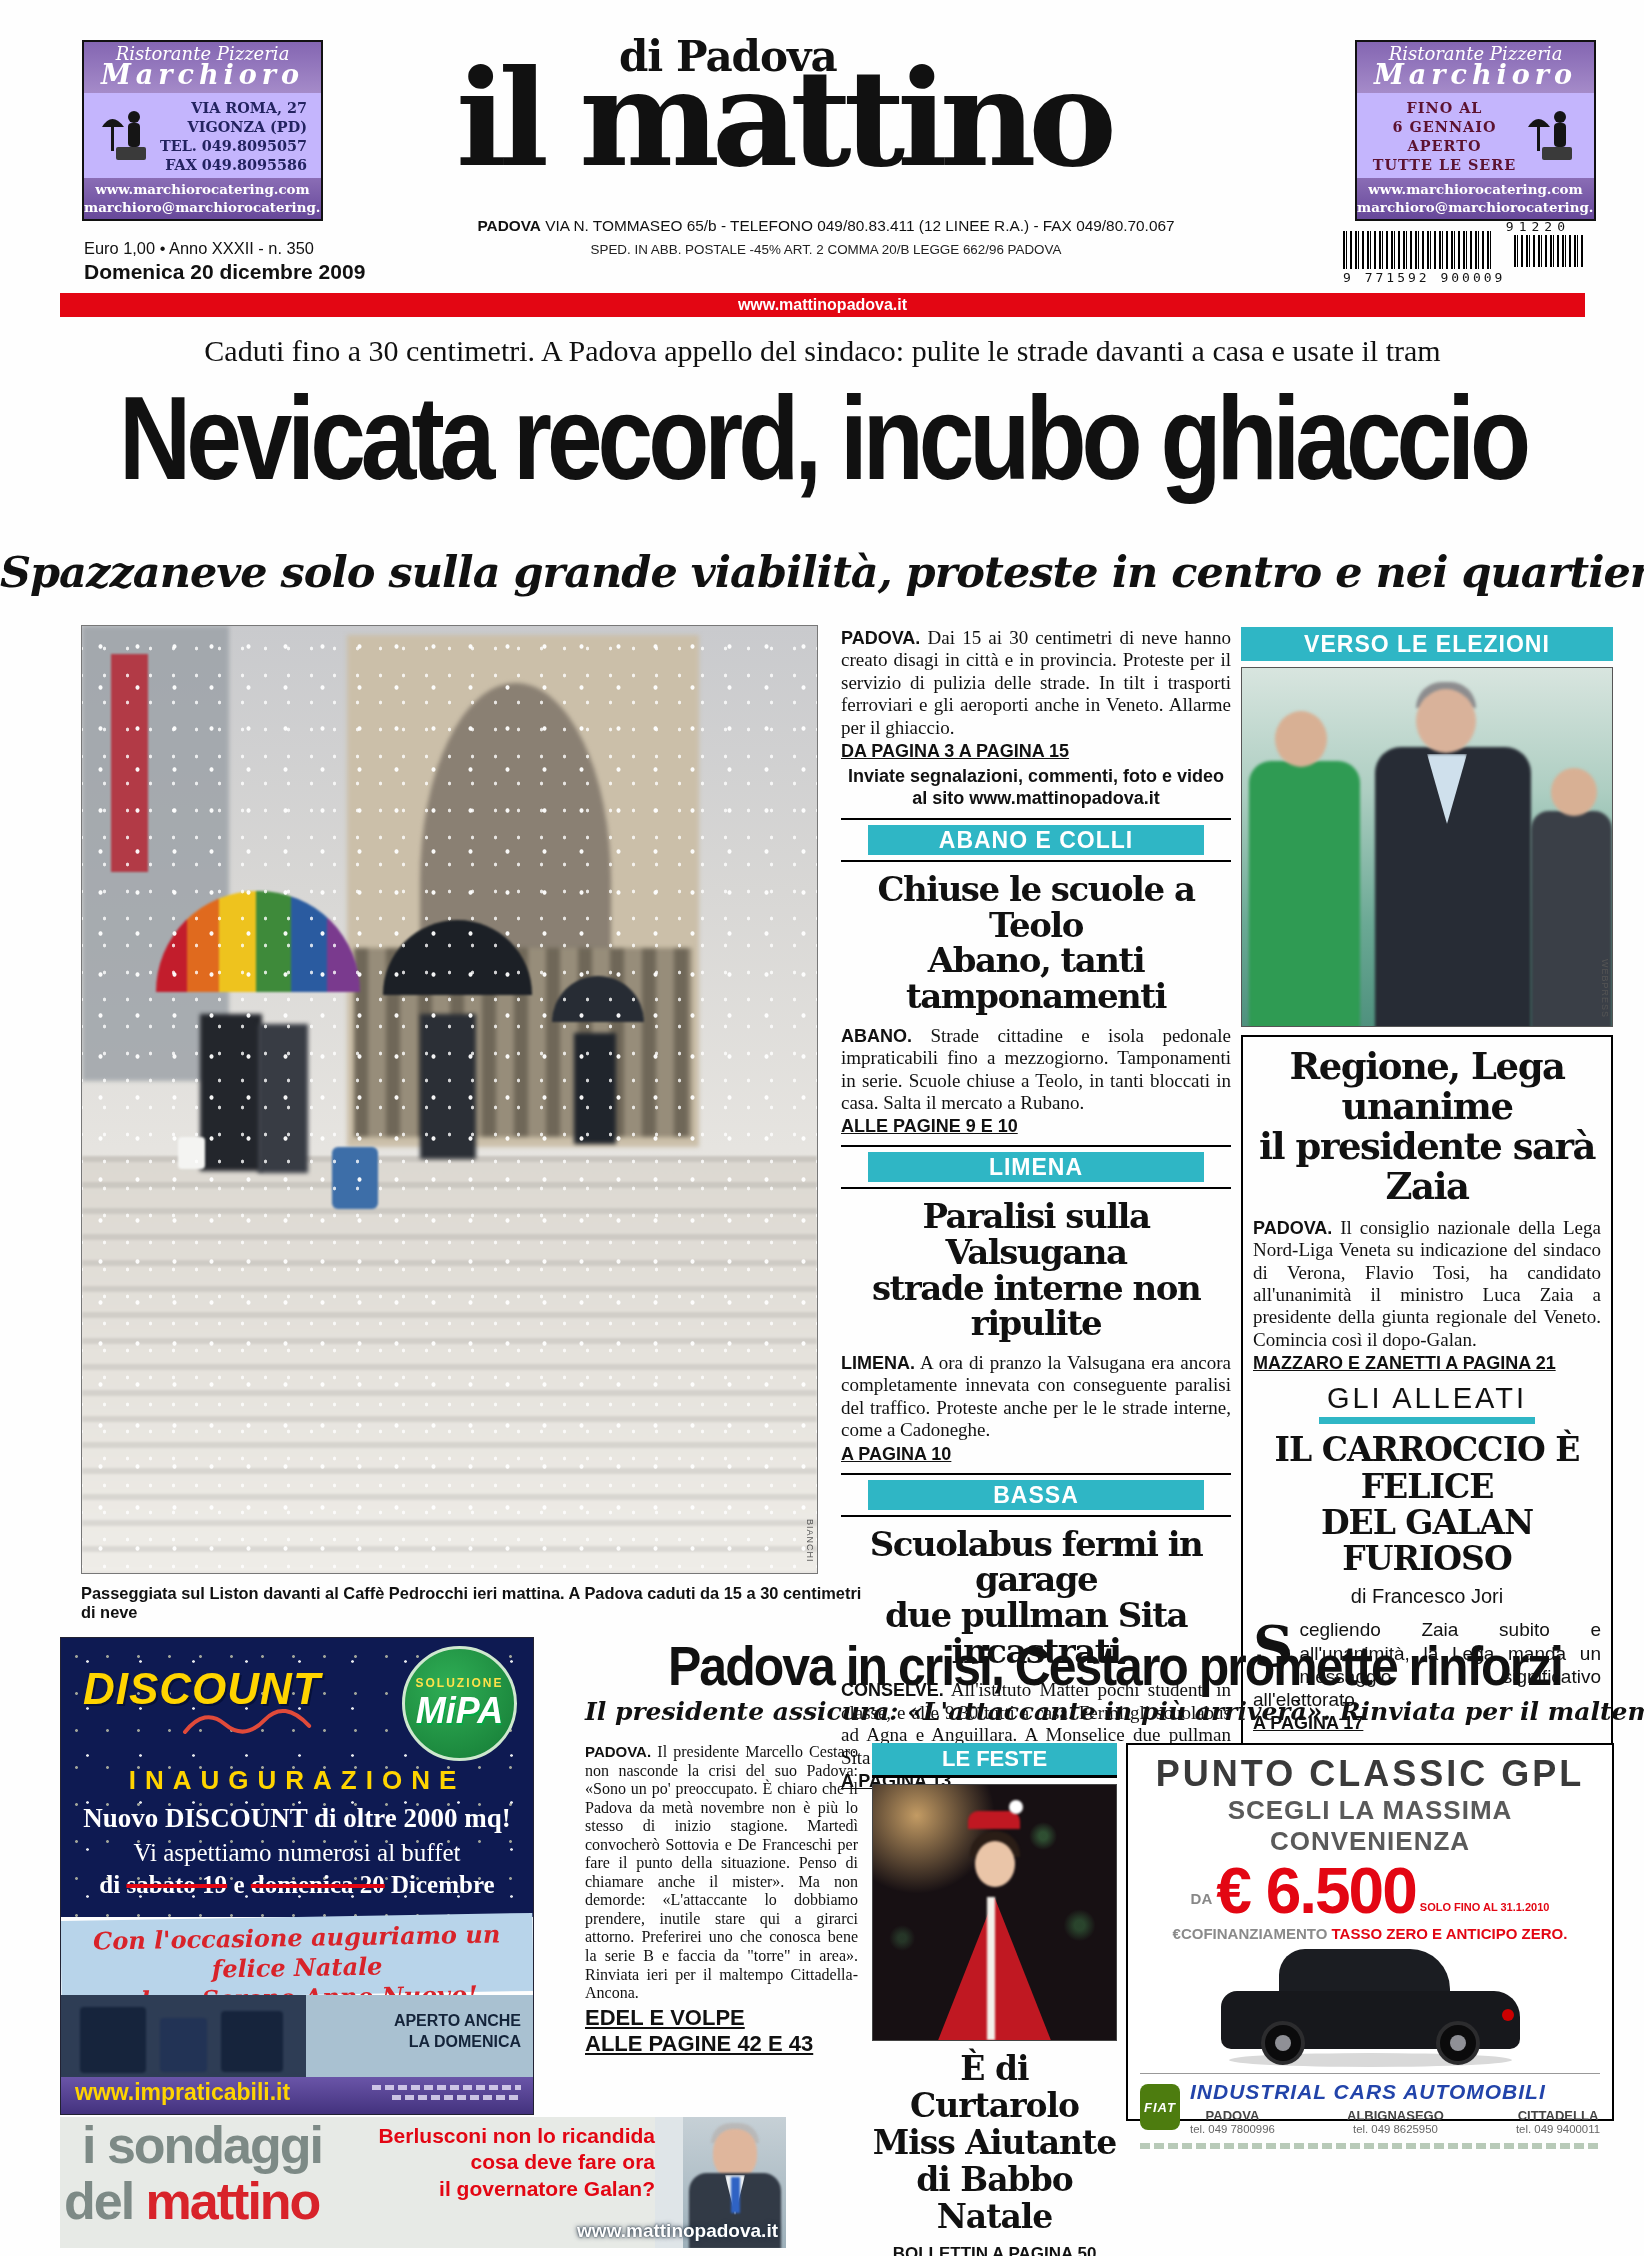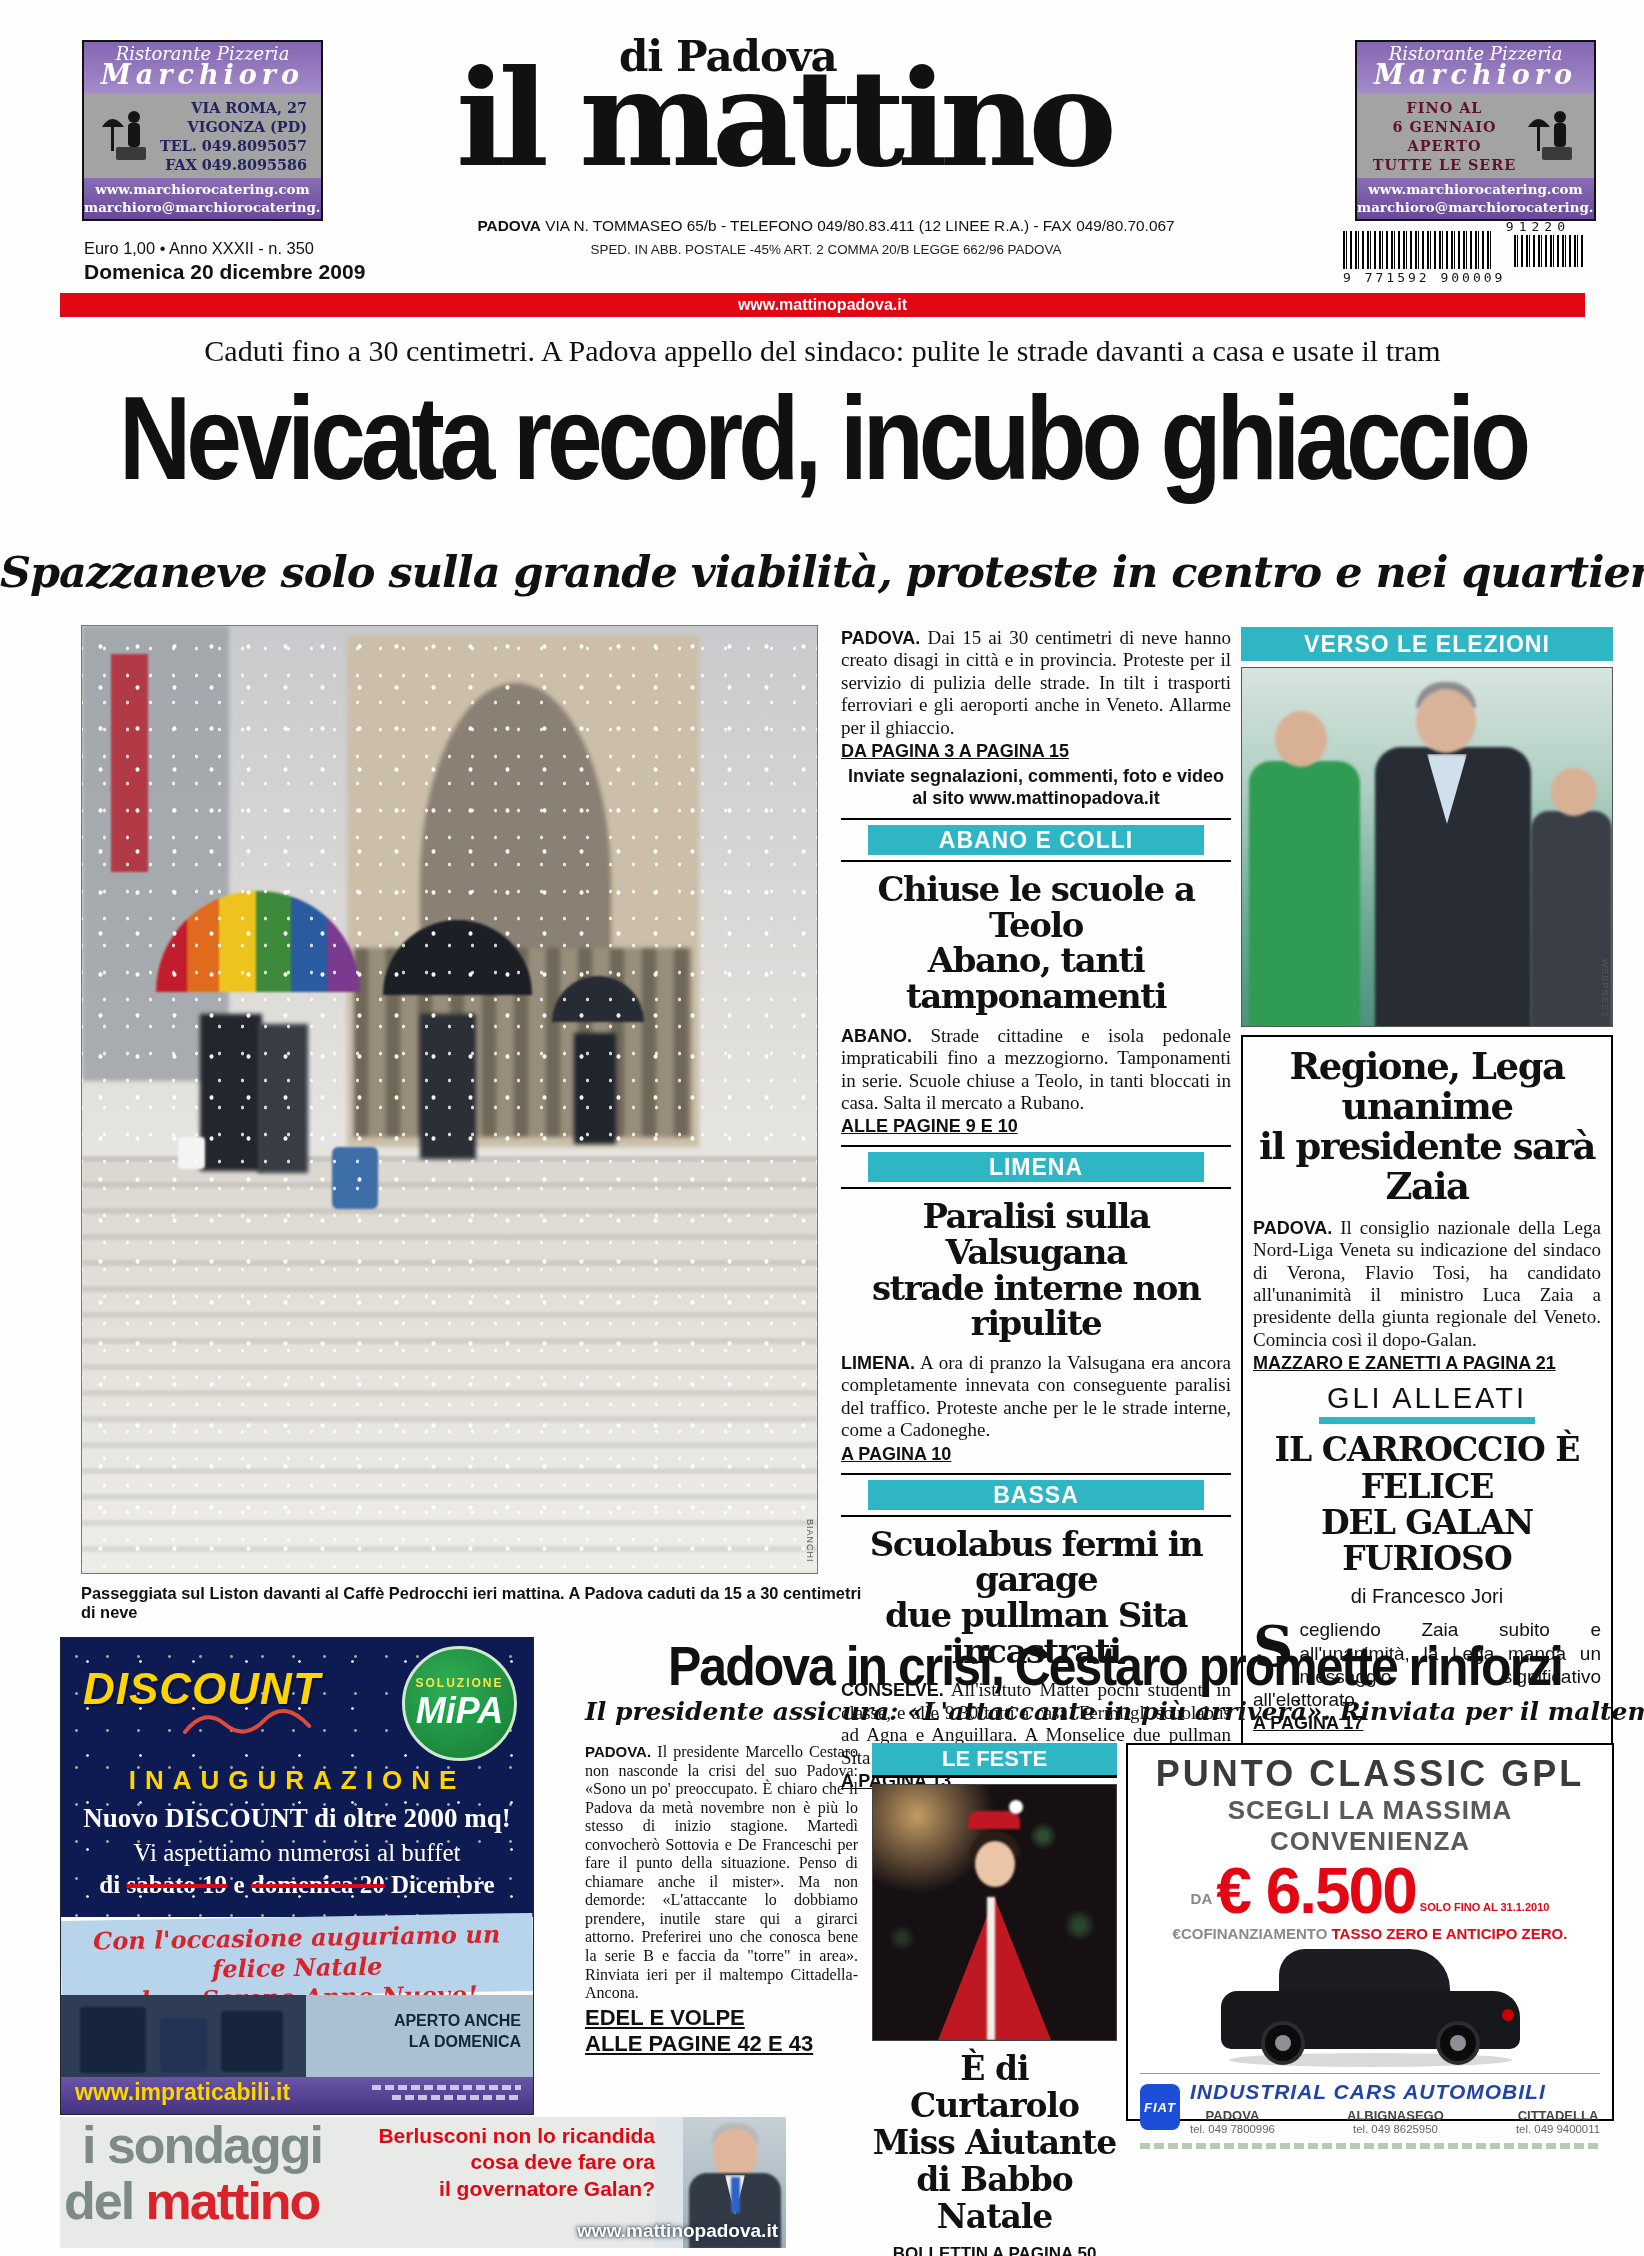--- a/index.html
+++ b/index.html
@@ -1,21 +1,21 @@
 <!DOCTYPE html>
 <html><head>
 <meta charset="utf-8">
 <style>
   html,body{margin:0;padding:0;background:#777;}
   #page{position:relative;width:1645px;height:2257px;background:#fefefe;margin:0 auto;overflow:hidden;
         font-family:"Liberation Serif",serif;color:#111;}
   .abs{position:absolute;}
 
   
-  .ad{position:absolute;top:40px;width:237px;height:177px;border:2px solid #111;display:flex;flex-direction:column;overflow:hidden;background:#a3a3a3;}
+  .ad{position:absolute;top:40px;width:237px;height:177px;border:2px solid #111;display:flex;flex-direction:column;overflow:hidden;background:#c4b5fd;}
   #ad-left{left:82px;} #ad-right{left:1355px;}
   .ad-top{background:linear-gradient(#8466b2,#a58bc9);color:#fff;text-align:center;padding:1px 0 3px;}
   .ad-kicker{font:italic 18px "DejaVu Serif",serif;display:block;}
   .ad-name{font:italic bold 27px "DejaVu Serif",serif;letter-spacing:5px;display:block;margin-top:-5px;}
   .ad-mid{flex:1;display:flex;align-items:center;justify-content:center;gap:8px;padding:0 6px;}
   .ad-lines{font:bold 14.4px/1.32 "DejaVu Serif",serif;color:#232360;text-align:right;white-space:nowrap;}
   #ad-right .ad-lines{color:#5c1230;text-align:center;letter-spacing:1px;}
   .ad-bot{background:linear-gradient(#8a6db5,#67489a);color:#fff;text-align:center;font:bold 13.4px/1.3 "DejaVu Serif",serif;padding:3px 0;}
   .chefs{flex:0 0 auto;}
 
@@ -145,21 +145,21 @@
   .car{position:relative;width:299px;height:117px;margin:6px auto 0;}
   .car-shadow{position:absolute;left:8px;bottom:-2px;width:283px;height:14px;background:#d9d9d9;border-radius:50%;}
   .car-body{position:absolute;left:0;bottom:16px;width:100%;height:58px;background:#17181c;border-radius:16px 26px 10px 10px;}
   .car-cab{position:absolute;left:58px;bottom:70px;width:171px;height:46px;background:#1b1d22;border-radius:26px 40px 0 0;}
   .car-win{position:absolute;left:70px;bottom:72px;width:147px;height:38px;background:#34383f;border-radius:22px 34px 0 0;}
   .wheel{position:absolute;bottom:0;width:44px;height:44px;background:#0b0b0c;border-radius:50%;border:4px solid #2c2c2e;box-sizing:border-box;}
   .wheel::before{content:"";position:absolute;inset:10px;background:#8f9096;border-radius:50%;}
   .w1{left:40px;} .w2{right:40px;}
   .car-badge{position:absolute;right:6px;bottom:44px;width:12px;height:12px;background:#c00;border-radius:50%;}
   #ca-dealer{display:flex;align-items:center;gap:10px;margin-top:8px;border-top:1px solid #999;padding-top:6px;}
-  .fiat{width:40px;height:46px;background:#1d4ed8;border-radius:8px;color:#fff;display:flex;align-items:center;justify-content:center;
+  .fiat{width:40px;height:46px;background:#4d7c0f;border-radius:8px;color:#fff;display:flex;align-items:center;justify-content:center;
         font:italic bold 13px "Liberation Sans",sans-serif;letter-spacing:1px;flex:0 0 auto;}
   #ca-right{flex:1;}
   #ca-name{font:italic bold 21px "Liberation Sans",sans-serif;color:#2244aa;letter-spacing:1px;}
   #ca-cities{display:flex;justify-content:space-between;margin-top:4px;}
   .ca-city{text-align:center;}
   .ca-city .n{font:bold 13px "Liberation Sans",sans-serif;color:#444;}
   .ca-city .t{font:11.4px "Liberation Sans",sans-serif;color:#666;}
   .micro{height:6px;background:repeating-linear-gradient(90deg,#9ab39a 0 10px,transparent 10px 14px);opacity:.7;margin-top:8px;}
 
   

